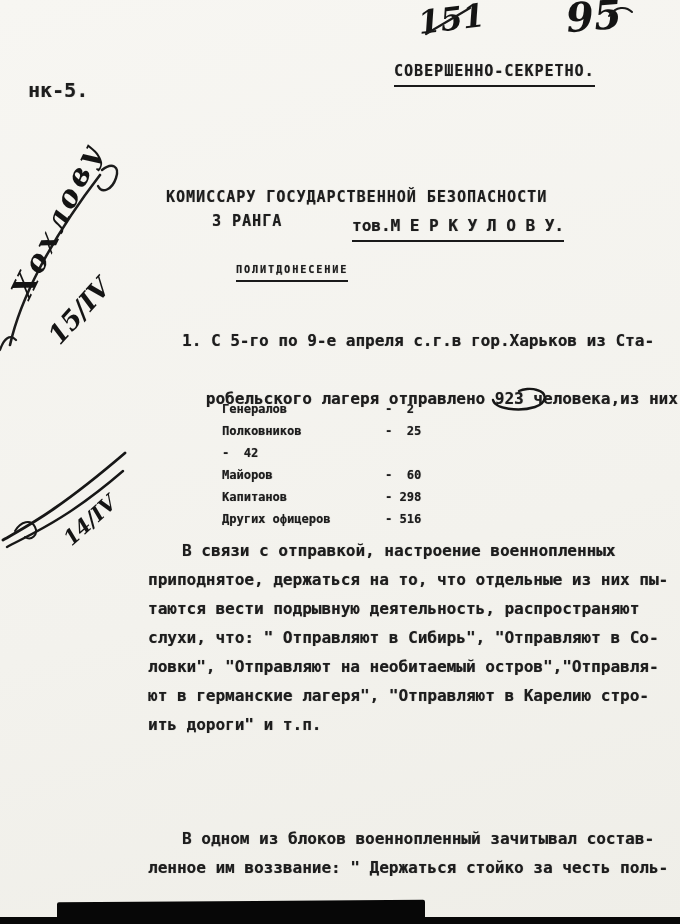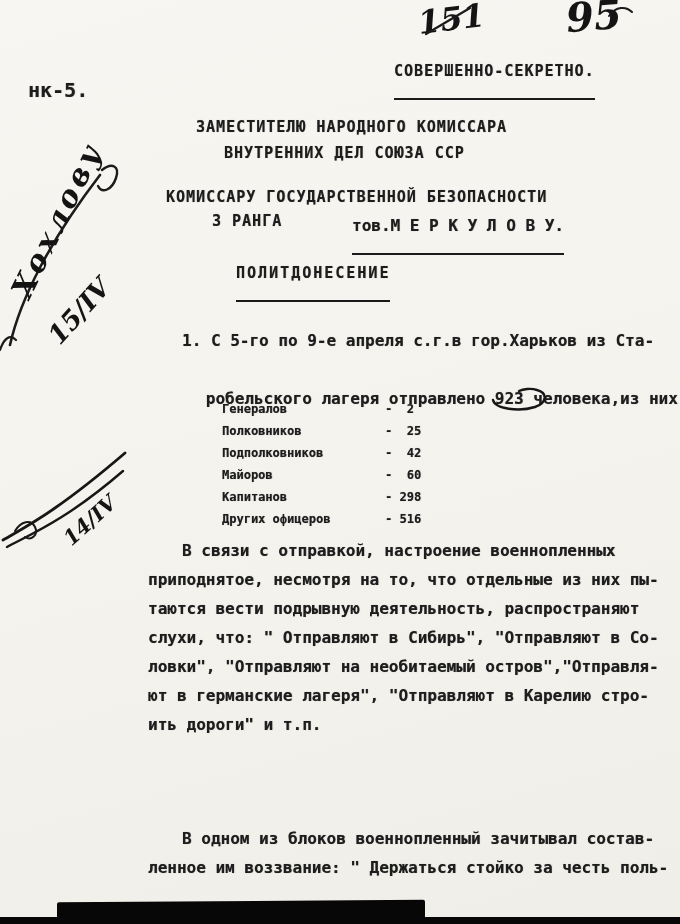--- a/index.html
+++ b/index.html
@@ -10,21 +10,21 @@
     background:linear-gradient(165deg,#f7f6f2 0%,#f3f2ed 60%,#efeee8 100%);
     overflow:hidden;
     font-family:"DejaVu Sans Mono", monospace;
     color:#1d1d1d;
   }
   .typed {
     font-weight:700;
     text-shadow:0.3px 0.3px 0.7px rgba(15,15,15,0.55);
   }
   .abs { position:absolute; }
-  .u { border-bottom:2px solid #1a1a1a; padding-bottom:18px; }
+  .u { border-bottom:2px solid #1a1a1a; padding-bottom:5px; }
   .pre { white-space:pre; }
   .hdr { font-size:15px; letter-spacing:1px; }
   .body-line { line-height:29px; white-space:pre; font-size:16px; }
   .indent { padding-left:34px; }
   .ranks-row { display:flex; line-height:22px; font-size:12px; }
   .ranks-label { width:163px; }
   .hand {
     font-family:"DejaVu Serif", serif;
     font-style:italic;
     color:#141414;
@@ -45,67 +45,64 @@
   </svg>
   <div class="abs hand" style="left:566px; top:-8px; font-size:40px; transform:rotate(-5deg); font-weight:700;">95</div>
   <svg class="abs" style="left:606px; top:2px;" width="30" height="20" viewBox="0 0 30 20">
     <path d="M3,14 C10,4 20,4 26,10" stroke="#1a1a1a" stroke-width="2" fill="none" stroke-linecap="round"></path>
   </svg>
 
   <div class="abs typed" style="left:28px; top:78px; font-size:20px;">нк-5.</div>
 
   <div class="abs typed u hdr" style="left:394px; top:62px;">СОВЕРШЕННО-СЕКРЕТНО.</div>
 
-  <div class="abs typed hdr" style="left:196px; top:118px;">ЗАМЕСТИТЕЛЮ НАРОДНОГО КОМИССАРА</div>
-  <div class="abs typed hdr" style="left:224px; top:144px;">ВНУТРЕННИХ ДЕЛ СОЮЗА ССР</div>
   <div class="abs typed hdr" style="left:166px; top:188px;">КОМИССАРУ ГОСУДАРСТВЕННОЙ БЕЗОПАСНОСТИ</div>
   <div class="abs typed hdr" style="left:212px; top:212px;">3 РАНГА</div>
   <div class="abs typed u" style="left:352px; top:216px; font-size:16px;">тов.М Е Р К У Л О В У.</div>
 
-  <div class="abs typed u" style="left:236px; top:264px; font-size:15px; letter-spacing:2px;">ПОЛИТДОНЕСЕНИЕ</div>
+  <div class="abs typed u" style="left:236px; top:264px; font-size:10px; letter-spacing:2px;">ПОЛИТДОНЕСЕНИЕ</div>
 
   <div class="abs typed" style="left:148px; top:326px; width:522px;">
     <div class="body-line indent">1. С 5-го по 9-е апреля с.г.в гор.Харьков из Ста-</div>
     <div class="body-line">
       <span>робельского лагеря отправлено </span><span class="num-wrap"><span>923</span><svg class="num-circle" width="70" height="38" viewBox="0 0 70 38">
             <path d="M8,22 C10,31 34,34 50,29 C62,25 63,15 52,12 C46,10 38,11 34,13" stroke="#161616" stroke-width="2.4" fill="none" stroke-linecap="round"></path>
           </svg></span><span> человека,из них:</span>
     </div>
   </div>
 
   <div class="abs typed" style="left:222px; top:398px;">
     <div class="ranks-row">
       <span class="ranks-label">Генералов</span>
       <span class="pre">-  2</span>
     </div>
     <div class="ranks-row">
       <span class="ranks-label">Полковников</span>
       <span class="pre">-  25</span>
     </div>
     <div class="ranks-row">
-      <span class="ranks-label">Подполковников</span>
       <span class="pre">-  42</span>
     </div>
     <div class="ranks-row">
       <span class="ranks-label">Майоров</span>
       <span class="pre">-  60</span>
     </div>
     <div class="ranks-row">
       <span class="ranks-label">Капитанов</span>
       <span class="pre">- 298</span>
     </div>
     <div class="ranks-row">
       <span class="ranks-label">Других офицеров</span>
       <span class="pre">- 516</span>
     </div>
   </div>
 
   <div class="abs typed" style="left:148px; top:536px; width:522px;">
     <div class="body-line indent">В связи с отправкой, настроение военнопленных</div>
-    <div class="body-line">приподнятое, несмотря на то, что отдельные из них пы-</div>
+    <div class="body-line">приподнятое, держаться на то, что отдельные из них пы-</div>
     <div class="body-line">таются вести подрывную деятельность, распространяют</div>
     <div class="body-line">слухи, что: " Отправляют в Сибирь", "Отправляют в Со-</div>
     <div class="body-line">ловки", "Отправляют на необитаемый остров","Отправля-</div>
     <div class="body-line">ют в германские лагеря", "Отправляют в Карелию стро-</div>
     <div class="body-line">ить дороги" и т.п.</div>
   </div>
 
 
   <div class="abs typed" style="left:148px; top:824px; width:522px;">
     <div class="body-line indent">В одном из блоков военнопленный зачитывал состав-</div>

